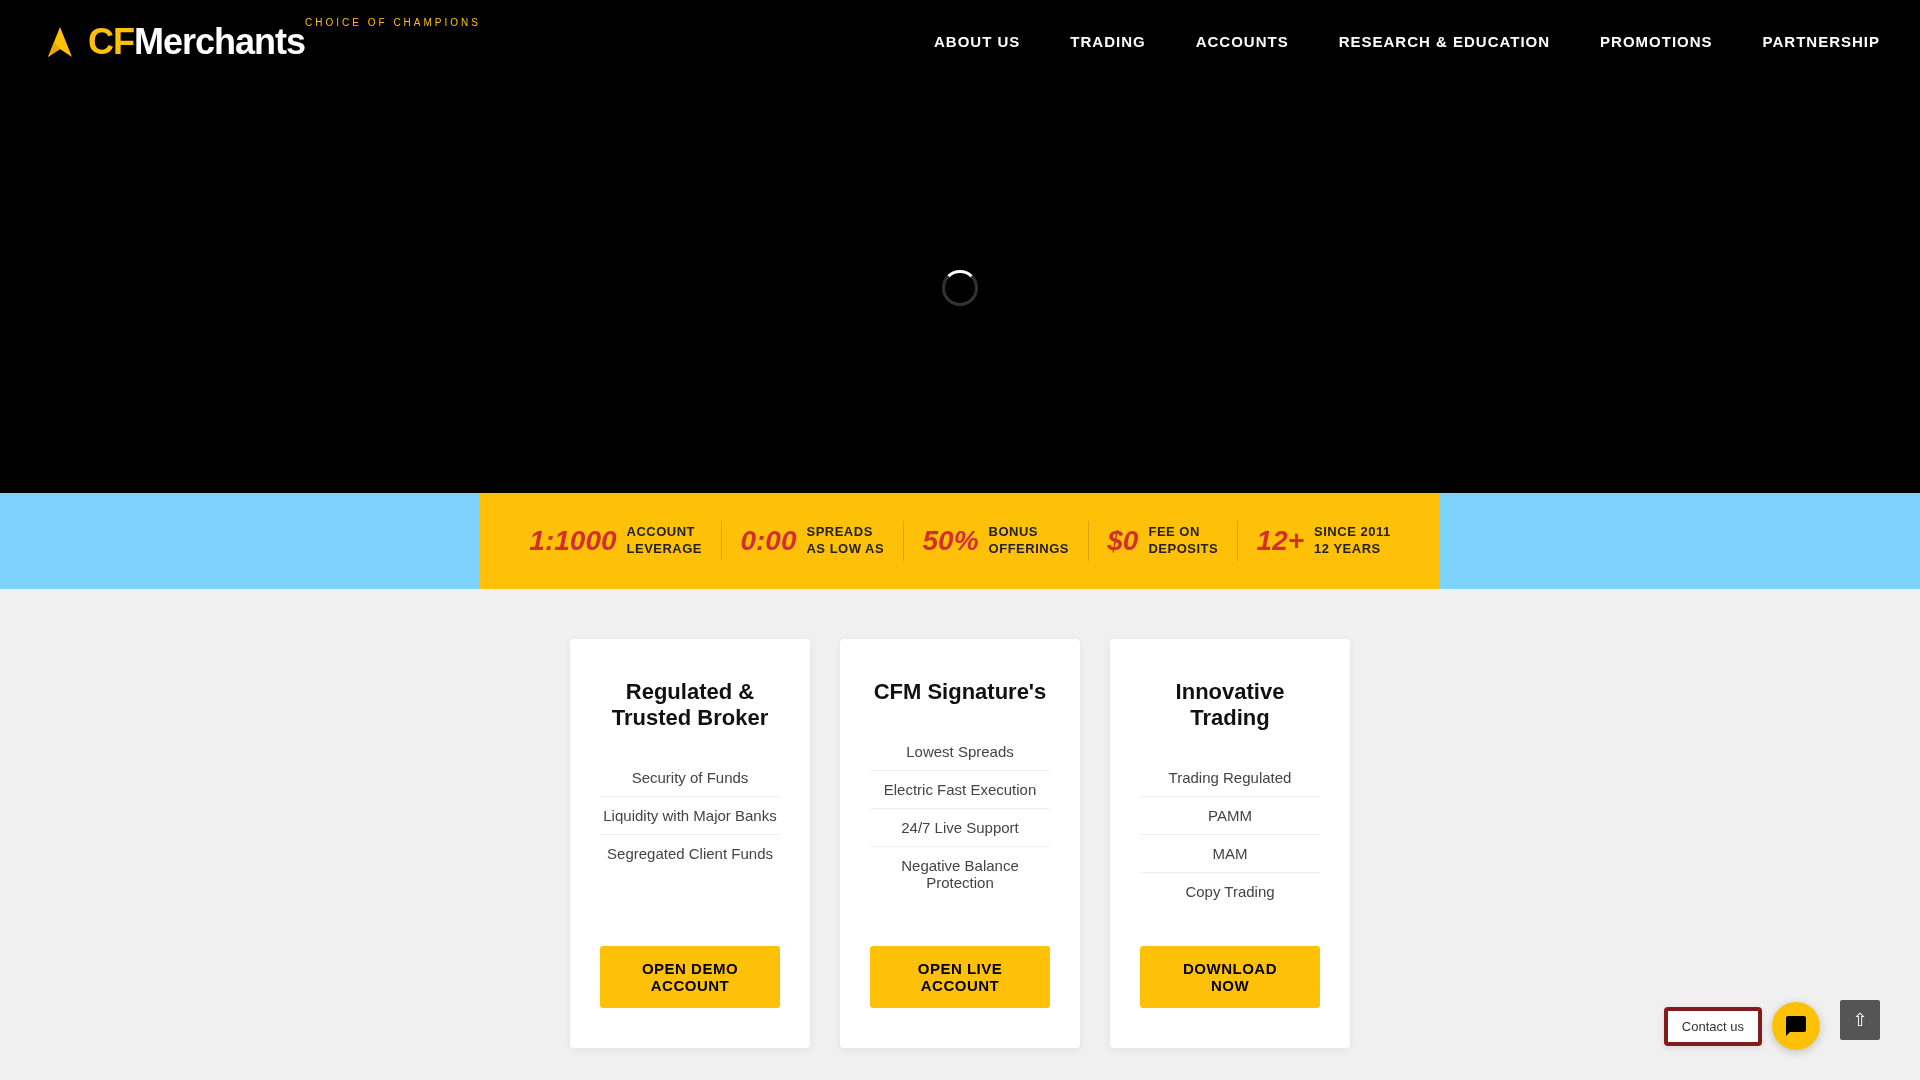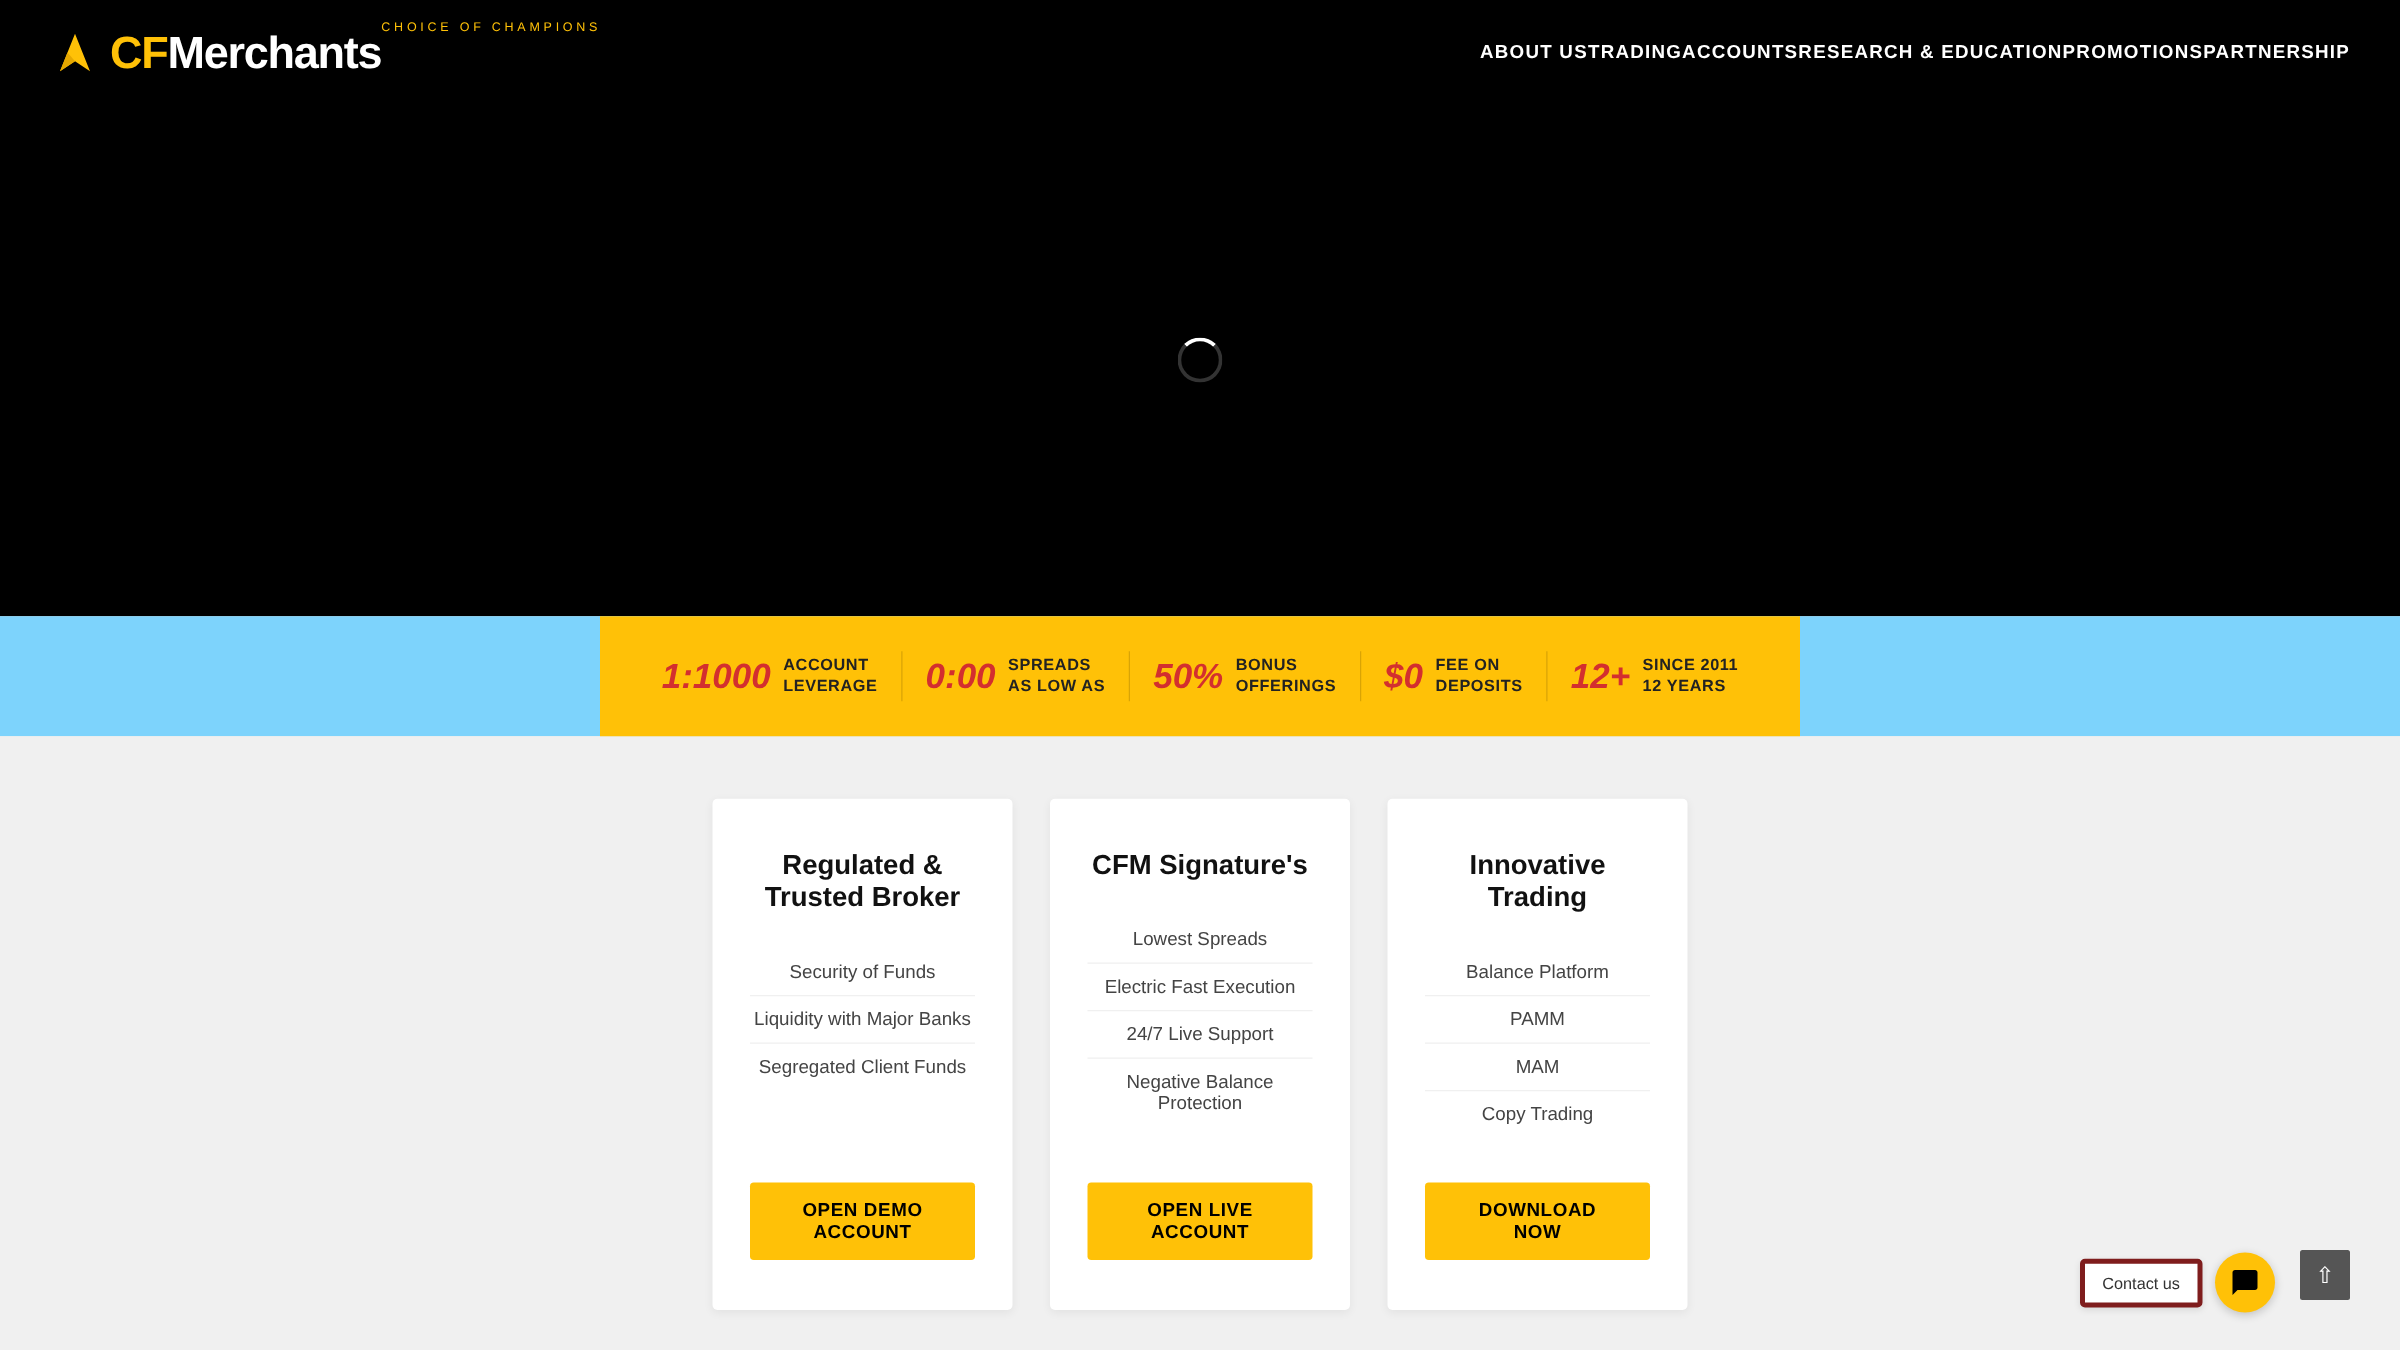--- a/index.html
+++ b/index.html
@@ -37,20 +37,21 @@
       margin-top: -4px;
     }
     .logo-icon {
       width: 40px;
       height: 40px;
       margin-right: 8px;
     }
     .navbar-nav {
       margin-left: auto;
       display: flex;
+      gap: 50px;
       align-items: center;
     }
     .nav-item {
       color: #fff;
       font-size: 15px;
       font-weight: 600;
       letter-spacing: 1px;
       cursor: pointer;
       text-transform: uppercase;
       white-space: nowrap;
@@ -309,21 +310,21 @@
           <li>Lowest Spreads</li>
           <li>Electric Fast Execution</li>
           <li>24/7 Live Support</li>
           <li>Negative Balance Protection</li>
         </ul>
         <button class="card-btn">Open Live Account</button>
       </div>
       <div class="card">
         <div class="card-title">Innovative Trading</div>
         <ul class="card-features">
-          <li>Balance Platform</li>
+          <li>Trading Regulated</li>
           <li>PAMM</li>
           <li>MAM</li>
           <li>Copy Trading</li>
         </ul>
         <button class="card-btn">Download Now</button>
       </div>
     </div>
 </div>
 
 <div class="scroll-top">⇧</div>

